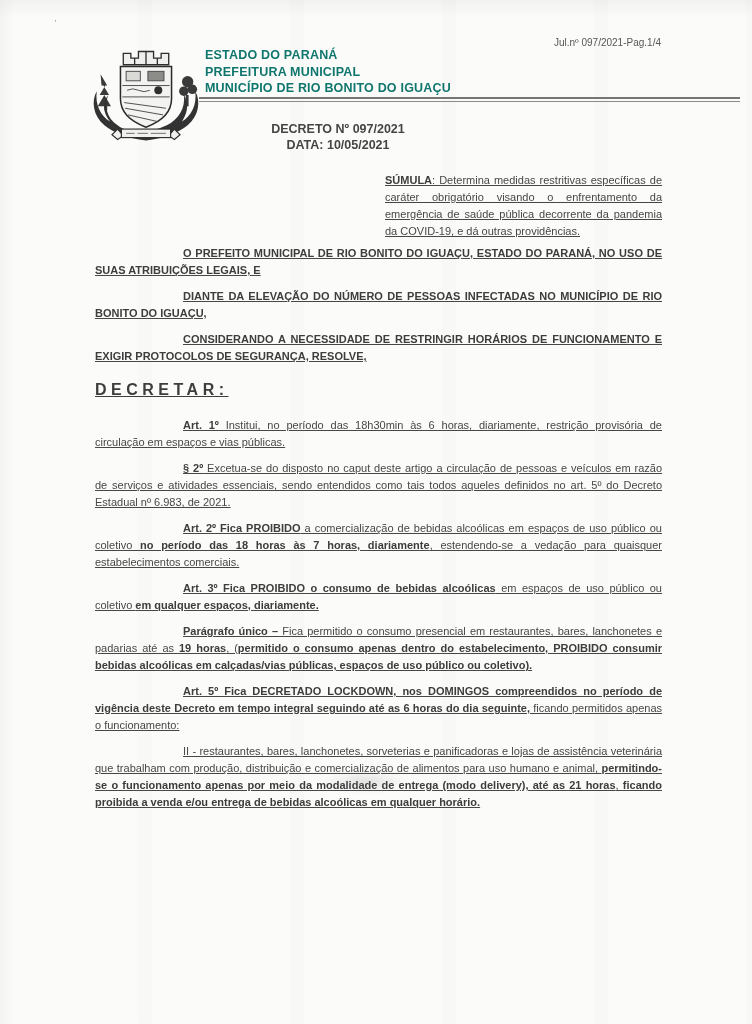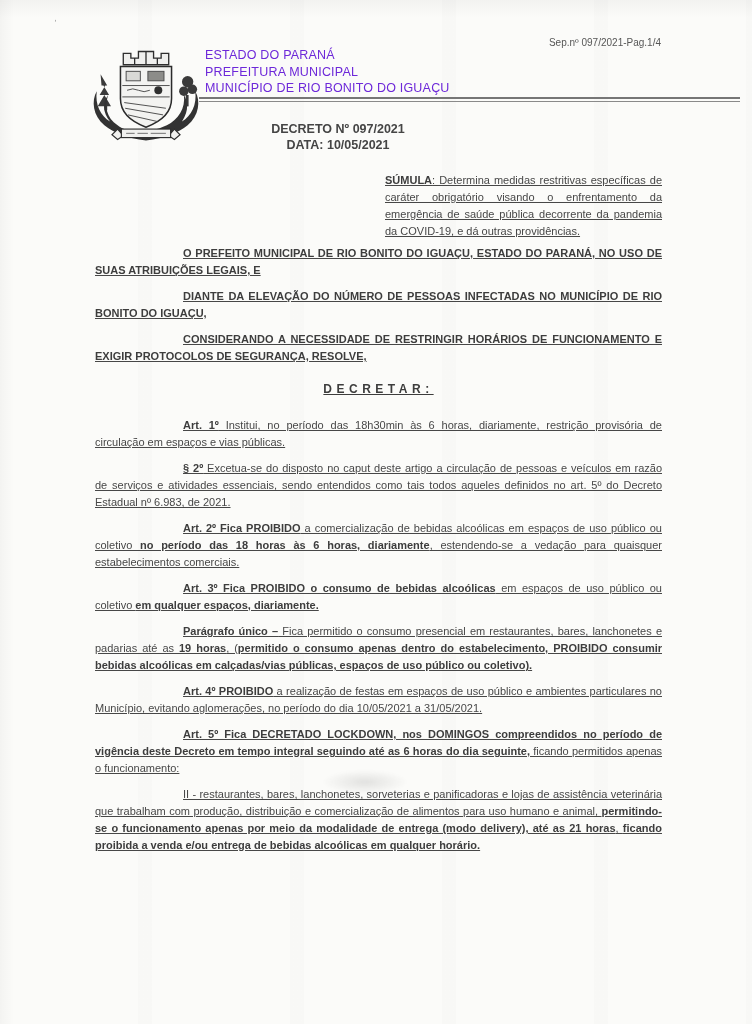--- a/index.html
+++ b/index.html
@@ -12,55 +12,55 @@
   .page::before{
     content:"";position:absolute;inset:0;pointer-events:none;
     background:
       linear-gradient(180deg,rgba(0,0,0,0.035) 0,rgba(0,0,0,0) 18px),
       repeating-linear-gradient(90deg,rgba(0,0,0,0) 0 138px,rgba(0,0,0,0.012) 138px 152px),
       linear-gradient(90deg,rgba(0,0,0,0.03) 0,rgba(0,0,0,0) 14px);
   }
   .doc-ref{position:absolute;top:37px;right:91px;font-size:10px;color:#565656;}
   .logo{position:absolute;left:89px;top:42px;width:114px;height:106px;}
   .org-block{
-    position:absolute;left:205px;top:47px;font-weight:normal;
-    font-size:12.5px;line-height:16.5px;color:#6d28d9;letter-spacing:.2px;white-space:nowrap;
+    position:absolute;left:205px;top:47px;font-weight:bold;
+    font-size:12.5px;line-height:16.5px;color:#0f766e;letter-spacing:.2px;white-space:nowrap;
   }
   .header-rule{
     position:absolute;left:199px;top:97px;width:541px;height:2px;
     border-top:2px solid #767676;border-bottom:1px solid #8a8a8a;
   }
   .title-block{
     position:absolute;left:0;top:121px;width:676px;text-align:center;
     font-weight:bold;font-size:12.5px;line-height:16px;color:#454545;
   }
   .doc-body{
     position:absolute;left:95px;top:172px;width:567px;
     font-size:11px;line-height:17px;text-align:justify;
   }
   .para{margin:0 0 9px;text-indent:88px;text-decoration:underline;}
   .b{font-weight:bold;color:#3d3d3d;}
   .sumula{margin:0 0 5px 290px;width:277px;text-indent:0;}
-  .decretar{text-indent:0;text-align:center;font-weight:bold;letter-spacing:4.5px;
-    margin:16px 0 19px;color:#3d3d3d;font-size:12px;}
+  .decretar{text-indent:0;text-align:left;font-weight:bold;letter-spacing:4.5px;
+    margin:16px 0 19px;color:#3d3d3d;font-size:16px;}
   .smudge{
     position:absolute;left:322px;top:770px;width:86px;height:24px;pointer-events:none;
     background:radial-gradient(ellipse at center,rgba(95,95,95,.16),rgba(95,95,95,0) 70%);
     filter:blur(1px);
   }
   .speckle{position:absolute;left:54px;top:18px;font-size:9px;color:#9a9a9a;transform:rotate(12deg);}
 </style>
 </head>
 <body>
 
 <div class="page">
 
   <span class="speckle">'</span>
 
-  <div class="doc-ref">Sep.nº 097/2021-Pag.1/4</div>
+  <div class="doc-ref">Jul.nº 097/2021-Pag.1/4</div>
 
   <div class="logo">
     <svg viewBox="0 0 120 112" width="114" height="106" xmlns="http://www.w3.org/2000/svg">
 
       <g fill="#3a3a3a">
         <path d="M14 32 l7 12 h-4 l6 10 h-5 l7 12 h-14 l7 -12 h-5 l6 -10 h-4 z" transform="translate(-2,2)"></path>
         <rect x="16" y="64" width="3" height="8"></rect>
       </g>
 
       <g fill="#3a3a3a">
@@ -122,23 +122,22 @@
   </div>
 
   <div class="doc-body">
       <p class="para sumula"><span class="b">SÚMULA</span><span>: Determina medidas restritivas específicas de caráter obrigatório visando o enfrentamento da emergência de saúde pública decorrente da pandemia da COVID-19, e dá outras providências.</span></p>
       <p class="para"><span class="b">O PREFEITO MUNICIPAL DE RIO BONITO DO IGUAÇU, ESTADO DO PARANÁ, NO USO DE SUAS ATRIBUIÇÕES LEGAIS, E</span></p>
       <p class="para"><span class="b">DIANTE DA ELEVAÇÃO DO NÚMERO DE PESSOAS INFECTADAS NO MUNICÍPIO DE RIO BONITO DO IGUAÇU,</span></p>
       <p class="para"><span class="b">CONSIDERANDO A NECESSIDADE DE RESTRINGIR HORÁRIOS DE FUNCIONAMENTO E EXIGIR PROTOCOLOS DE SEGURANÇA, RESOLVE,</span></p>
       <p class="para decretar"><span class="b">DECRETAR:</span></p>
       <p class="para"><span class="b">Art. 1º</span><span> Institui, no período das 18h30min às 6 horas, diariamente, restrição provisória de circulação em espaços e vias públicas.</span></p>
       <p class="para"><span class="b">§ 2º</span><span> Excetua-se do disposto no caput deste artigo a circulação de pessoas e veículos em razão de serviços e atividades essenciais, sendo entendidos como tais todos aqueles definidos no art. 5º do Decreto Estadual nº 6.983, de 2021.</span></p>
-      <p class="para"><span class="b">Art. 2º Fica PROIBIDO</span><span> a comercialização de bebidas alcoólicas em espaços de uso público ou coletivo </span><span class="b">no período das 18 horas às 6 horas, diariamente</span><span>, estendendo-se a vedação para quaisquer estabelecimentos comerciais.</span></p>
+      <p class="para"><span class="b">Art. 2º Fica PROIBIDO</span><span> a comercialização de bebidas alcoólicas em espaços de uso público ou coletivo </span><span class="b">no período das 18 horas às 7 horas, diariamente</span><span>, estendendo-se a vedação para quaisquer estabelecimentos comerciais.</span></p>
       <p class="para"><span class="b">Art. 3º Fica PROIBIDO o consumo de bebidas alcoólicas</span><span> em espaços de uso público ou coletivo </span><span class="b">em qualquer espaços, diariamente.</span></p>
       <p class="para"><span class="b">Parágrafo único –</span><span> Fica permitido o consumo presencial em restaurantes, bares, lanchonetes e padarias até as </span><span class="b">19 horas</span><span>, (</span><span class="b">permitido o consumo apenas dentro do estabelecimento, PROIBIDO consumir bebidas alcoólicas em calçadas/vias públicas, espaços de uso público ou coletivo).</span></p>
-      <p class="para"><span class="b">Art. 4º PROIBIDO</span><span> a realização de festas em espaços de uso público e ambientes particulares no Município, evitando aglomerações, no período do dia 10/05/2021 a 31/05/2021.</span></p>
       <p class="para"><span class="b">Art. 5º Fica DECRETADO LOCKDOWN, nos DOMINGOS compreendidos no período de vigência deste Decreto em tempo integral seguindo até as 6 horas do dia seguinte,</span><span> ficando permitidos apenas o funcionamento:</span></p>
       <p class="para"><span>II - restaurantes, bares, lanchonetes, sorveterias e panificadoras e lojas de assistência veterinária que trabalham com produção, distribuição e comercialização de alimentos para uso humano e animal, </span><span class="b">permitindo-se o funcionamento apenas por meio da modalidade de entrega (modo delivery), até as 21 horas</span><span>, </span><span class="b">ficando proibida a venda e/ou entrega de bebidas alcoólicas em qualquer horário.</span></p>
     </div>
 
   <div class="smudge"></div>
 
 </div>
 
 </body></html>

